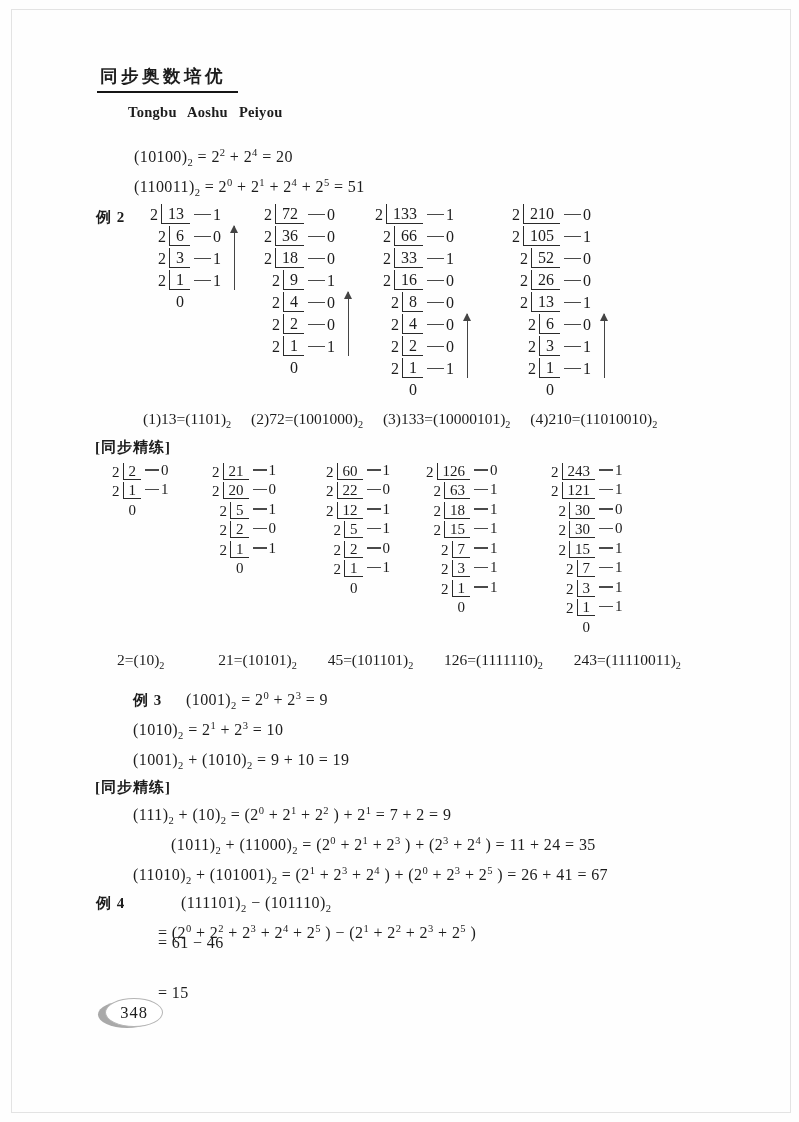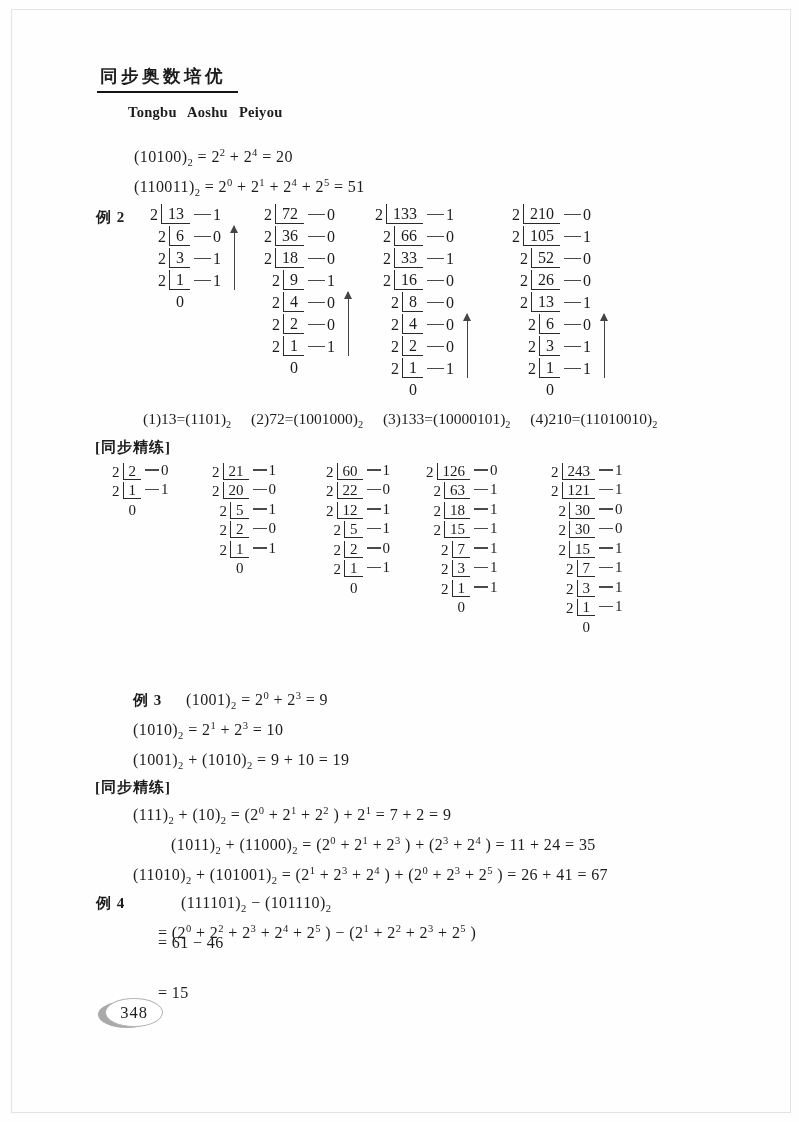--- a/index.html
+++ b/index.html
@@ -402,20 +402,27 @@
         <span class="ldiv">2</span>
         <span class="lq">1</span>
         <span class="lrem"><i class="ldash"></i>1</span>
       </div>
       <div class="lrow lfinal">
         <span class="ldiv"></span>
         <span class="lq">0</span>
         <span class="lrem lhidden"><i class="ldash"></i>0</span>
       </div>
     </div>
+  <div class="abs results results-prac" style="left:117px;top:651px;">
+    <span>2=(10)<sub>2</sub></span>
+    <span>21=(10101)<sub>2</sub></span>
+    <span>45=(101101)<sub>2</sub></span>
+    <span>126=(1111110)<sub>2</sub></span>
+    <span>243=(11110011)<sub>2</sub></span>
+  </div>
 
   <div class="abs cjk-label" style="left:133px;top:691px;">例 3</div>
   <div class="abs eq" style="left:186px;top:691px;">(1001)<sub>2</sub> = 2<sup>0</sup> + 2<sup>3</sup> = 9</div>
   <div class="abs eq" style="left:133px;top:721px;">(1010)<sub>2</sub> = 2<sup>1</sup> + 2<sup>3</sup> = 10</div>
   <div class="abs eq" style="left:133px;top:751px;">(1001)<sub>2</sub> + (1010)<sub>2</sub> = 9 + 10 = 19</div>
 
   <div class="abs cjk-label" style="left:95px;top:778px;">[同步精练]</div>
   <div class="abs eq" style="left:133px;top:806px;">(111)<sub>2</sub> + (10)<sub>2</sub> = (2<sup>0</sup> + 2<sup>1</sup> + 2<sup>2</sup> ) + 2<sup>1</sup> = 7 + 2 = 9</div>
   <div class="abs eq" style="left:143px;top:836px;margin-left:28px;">(1011)<sub>2</sub> + (11000)<sub>2</sub> = (2<sup>0</sup> + 2<sup>1</sup> + 2<sup>3</sup> ) + (2<sup>3</sup> + 2<sup>4</sup> ) = 11 + 24 = 35</div>
   <div class="abs eq" style="left:133px;top:866px;">(11010)<sub>2</sub> + (101001)<sub>2</sub> = (2<sup>1</sup> + 2<sup>3</sup> + 2<sup>4</sup> ) + (2<sup>0</sup> + 2<sup>3</sup> + 2<sup>5</sup> ) = 26 + 41 = 67</div>

